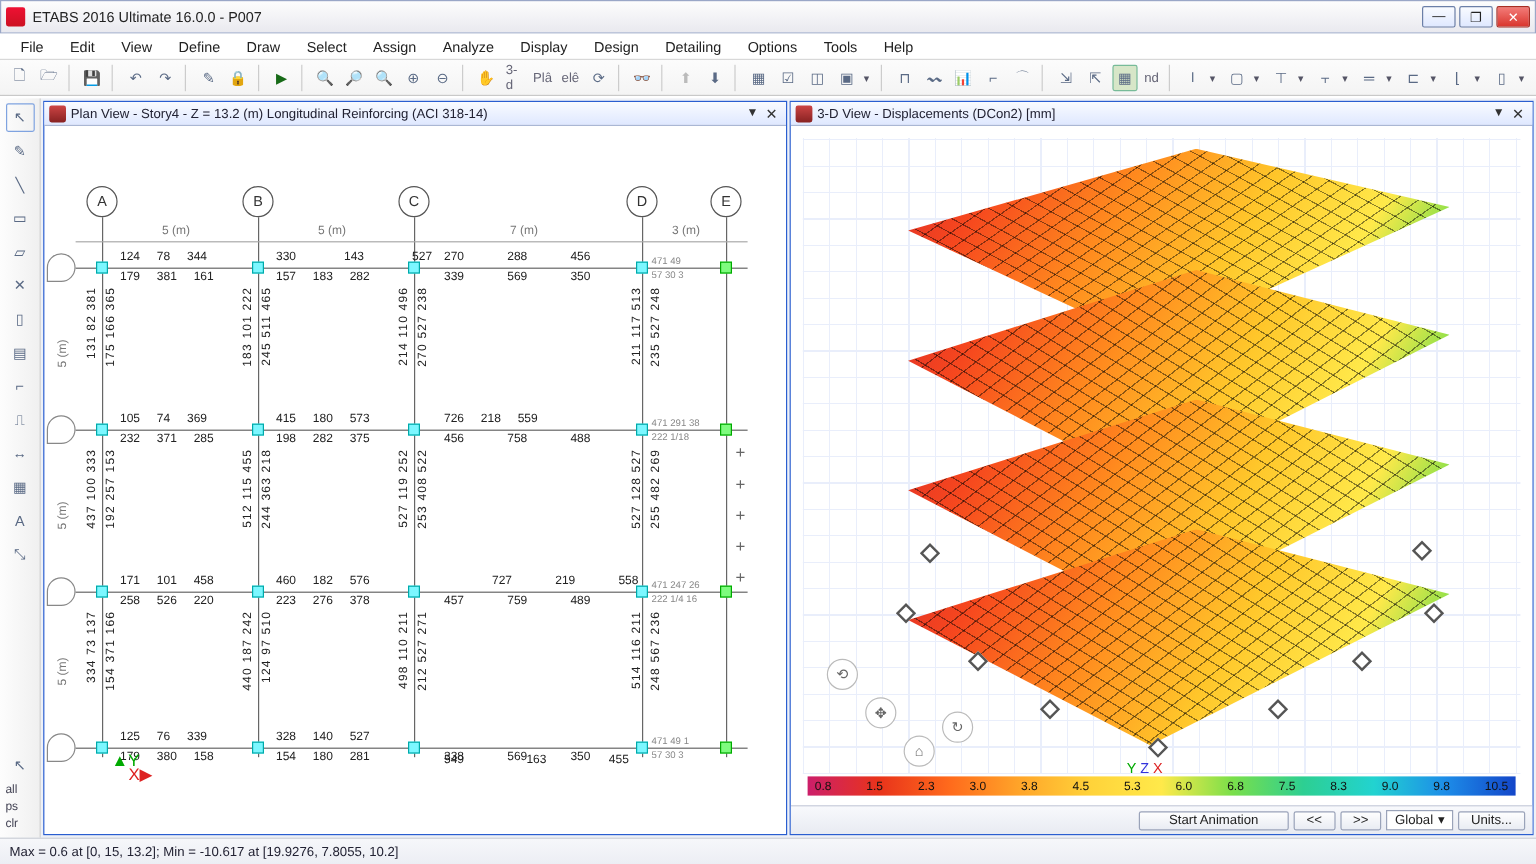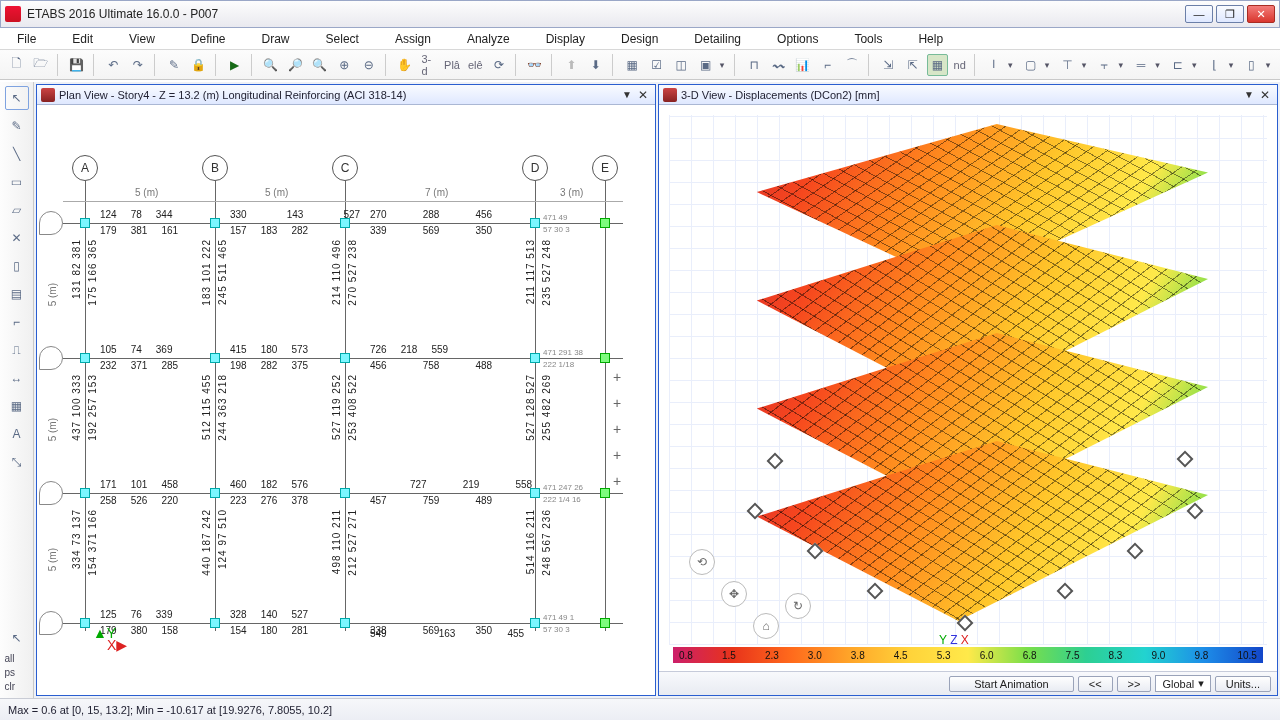--- a/index.html
+++ b/index.html
@@ -5,21 +5,21 @@
   * { box-sizing: border-box; margin: 0; padding: 0; font-family: "Segoe UI", Tahoma, sans-serif; }
   body { width:1280px; height:720px; overflow:hidden; background:#fff; font-size:12px; color:#222;}
   
   .titlebar { height:28px; background:linear-gradient(#fdfdfd,#e9e9ef); border:1px solid #9aa7c7; display:flex; align-items:center; padding:0 4px;}
   .titlebar .icon { width:16px; height:16px; margin-right:6px; background:linear-gradient(#e13,#c12); border-radius:2px;}
   .titlebar .title { flex:1; font-size:12px; color:#222;}
   .winbtn { display:flex; gap:3px;}
   .winbtn div { width:28px; height:18px; border:1px solid #6b7fa8; background:linear-gradient(#f9fbff,#dfe8ff); border-radius:2px; display:flex; align-items:center; justify-content:center; font-size:11px;}
   .winbtn .close { background:linear-gradient(#f37c79,#d9362e); border-color:#a82c22; color:#fff;}
   
-  .menubar { height:22px; background:#fff; border-bottom:1px solid #d8d8d8; display:flex; align-items:center; padding:0 6px; gap:14px;}
+  .menubar { height:22px; background:#fff; border-bottom:1px solid #d8d8d8; display:flex; align-items:center; padding:0 6px; gap:0;}
   .menubar span { padding:2px 11px; font-size:12px; cursor:default;}
   
   .toolbar { height:30px; background:linear-gradient(#fcfcfc,#f4f4f4); border-bottom:1px solid #c9c9c9; display:flex; align-items:center; padding:0 6px; gap:4px;}
   .tbtn { width:22px; height:22px; border:1px solid transparent; border-radius:2px; display:flex; align-items:center; justify-content:center; color:#5a6a85; font-size:12px;}
   .tsep { width:4px; height:22px; border-left:1px solid #ccc; margin:0 2px;}
   .ttxt { font-size:11px; color:#667; padding:0 2px;}
   .tdd { width:9px; font-size:9px; color:#556;}
   
   .workspace { position:absolute; top:82px; left:0; right:0; bottom:22px; display:flex;}
   

